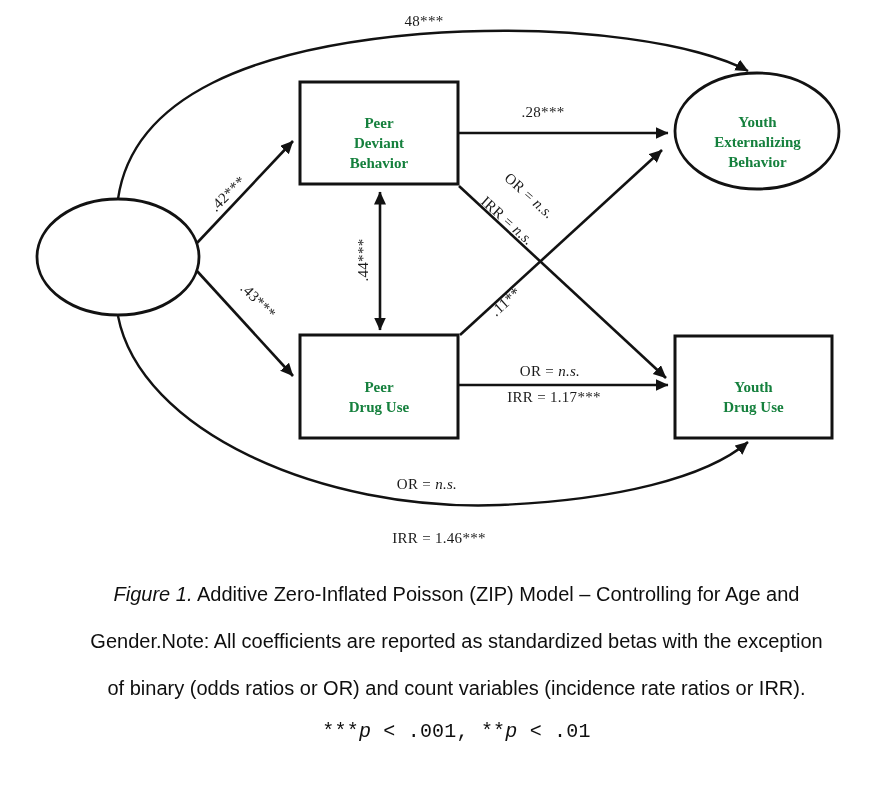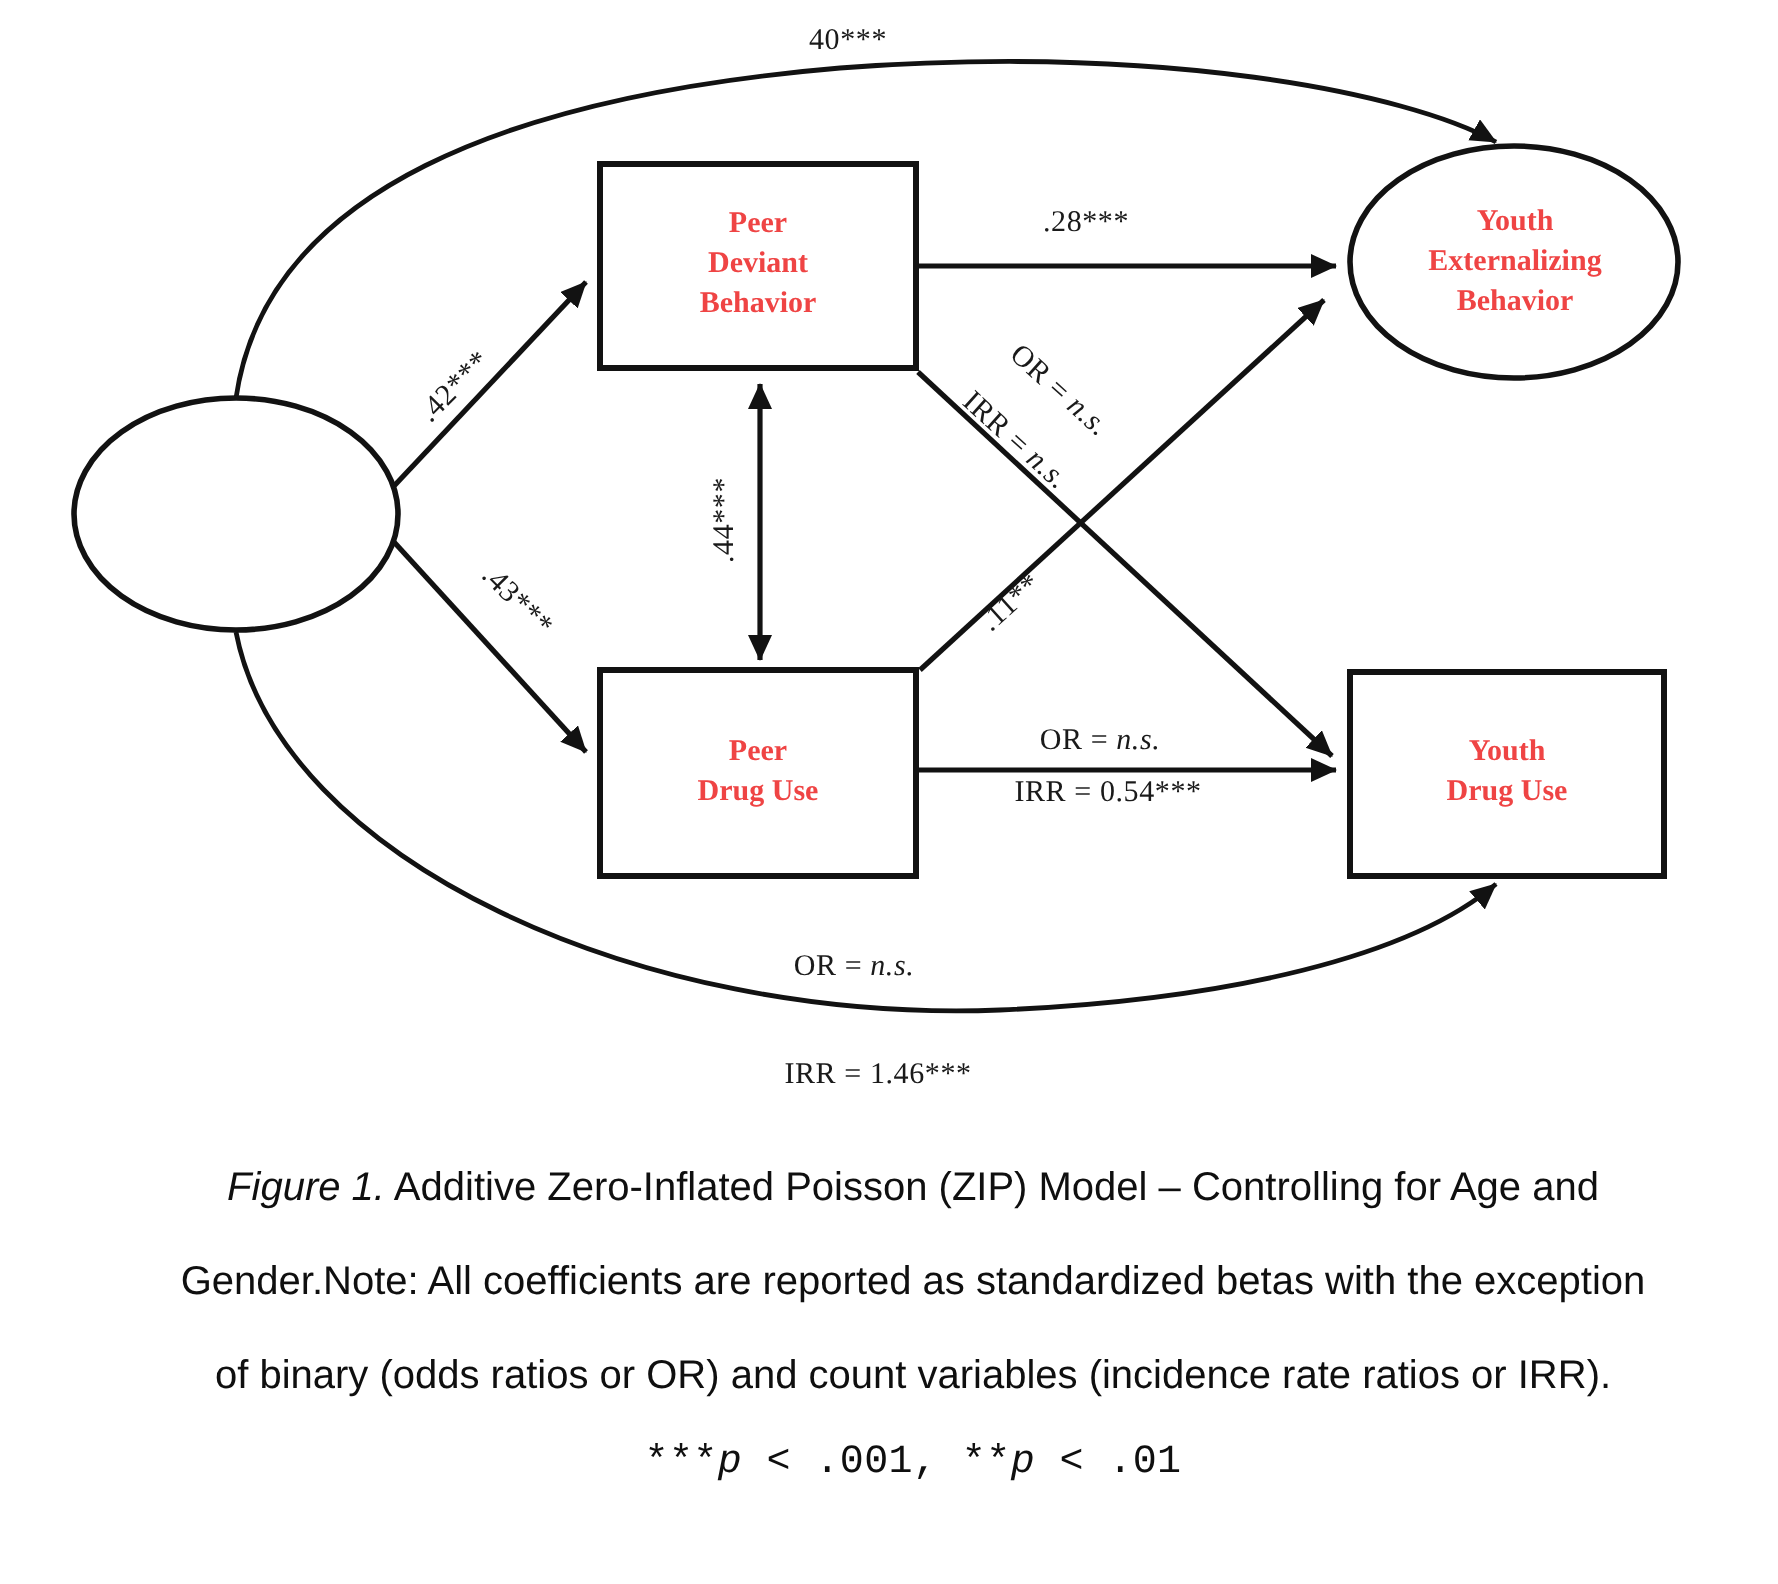--- a/index.html
+++ b/index.html
@@ -5,22 +5,23 @@
   html,body{margin:0;padding:0;background:#ffffff;}
   #stage{
     position:relative;width:889px;height:792px;background:#ffffff;
     font-family:"Liberation Sans",sans-serif;overflow:hidden;
   }
   #diagram-svg{position:absolute;left:0;top:0;}
   .node-label{
     position:absolute;display:flex;align-items:center;justify-content:center;
     text-align:center;white-space:pre-line;
     font-family:"Liberation Serif","DejaVu Serif",serif;
-    font-weight:bold;font-size:15px;line-height:1.32;color:#ef4444;
+    font-weight:bold;font-size:15px;line-height:1.32;color:#15803d;
     pointer-events:none;
+    margin-top:11px;
   }
   .elbl{
     position:absolute;white-space:nowrap;
     transform:translate(-50%,-50%) rotate(var(--r,0deg));
     font-family:"Liberation Serif","DejaVu Serif",serif;
     font-size:15px;color:#1a1a1a;letter-spacing:.3px;
   }
   .elbl .it, .it{font-style:italic;}
   .caption{position:absolute;left:0;width:889px;text-align:center;
     font-size:20px;color:#0f0f0f;line-height:22px;padding-left:12px;}
@@ -62,21 +63,21 @@
 Deviant
 Behavior</div>
   <div class="node-label" style="left:300px;top:335px;width:158px;height:103px">Peer
 Drug Use</div>
   <div class="node-label" style="left:676px;top:76px;width:163px;height:112px">Youth
 Externalizing
 Behavior</div>
   <div class="node-label" style="left:675px;top:336px;width:157px;height:102px">Youth
 Drug Use</div>
 
-  <div class="elbl" style="left:424px;top:21px">40***</div>
+  <div class="elbl" style="left:424px;top:21px">48***</div>
 
   <div class="elbl" style="left:228px;top:194px;--r:-45deg">.42***</div>
 
   <div class="elbl" style="left:258px;top:301px;--r:45deg">.43***</div>
 
   <div class="elbl" style="left:363px;top:260px;--r:-90deg">.44***</div>
 
   <div class="elbl" style="left:543px;top:112px">.28***</div>
 
   <div class="elbl" style="left:529px;top:196px;--r:42deg">
@@ -84,21 +85,21 @@
   </div>
   <div class="elbl" style="left:507px;top:221px;--r:42deg">
     <span>IRR = </span><span class="it">n.s.</span>
   </div>
 
   <div class="elbl" style="left:506px;top:302px;--r:-42deg">.11**</div>
 
   <div class="elbl" style="left:550px;top:371px">
     <span>OR = </span><span class="it">n.s.</span>
   </div>
-  <div class="elbl" style="left:554px;top:397px">IRR = 0.54***</div>
+  <div class="elbl" style="left:554px;top:397px">IRR = 1.17***</div>
 
   <div class="elbl" style="left:427px;top:484px">
     <span>OR = </span><span class="it">n.s.</span>
   </div>
   <div class="elbl" style="left:439px;top:538px">IRR = 1.46***</div>
 
   <div class="caption" style="top:583px">
     <span class="it">Figure 1.</span><span> Additive Zero-Inflated Poisson (ZIP) Model – Controlling for Age and</span>
   </div>
   <div class="caption" style="top:677px">of binary (odds ratios or OR) and count variables (incidence rate ratios or IRR).</div>

